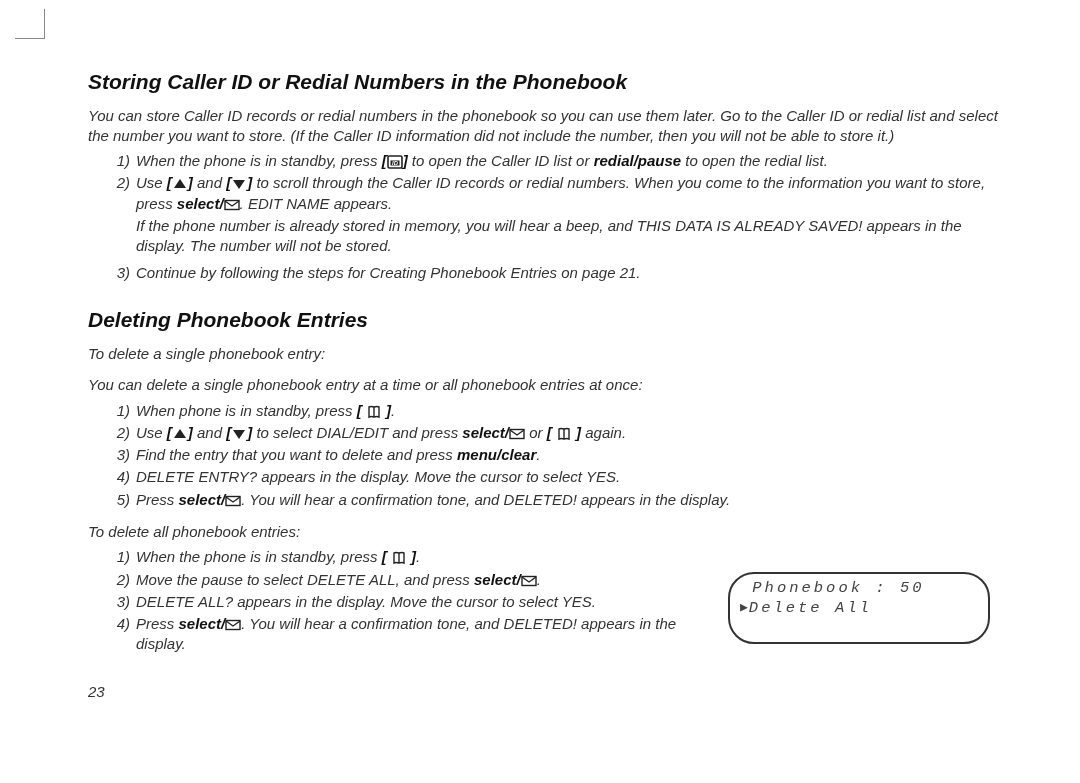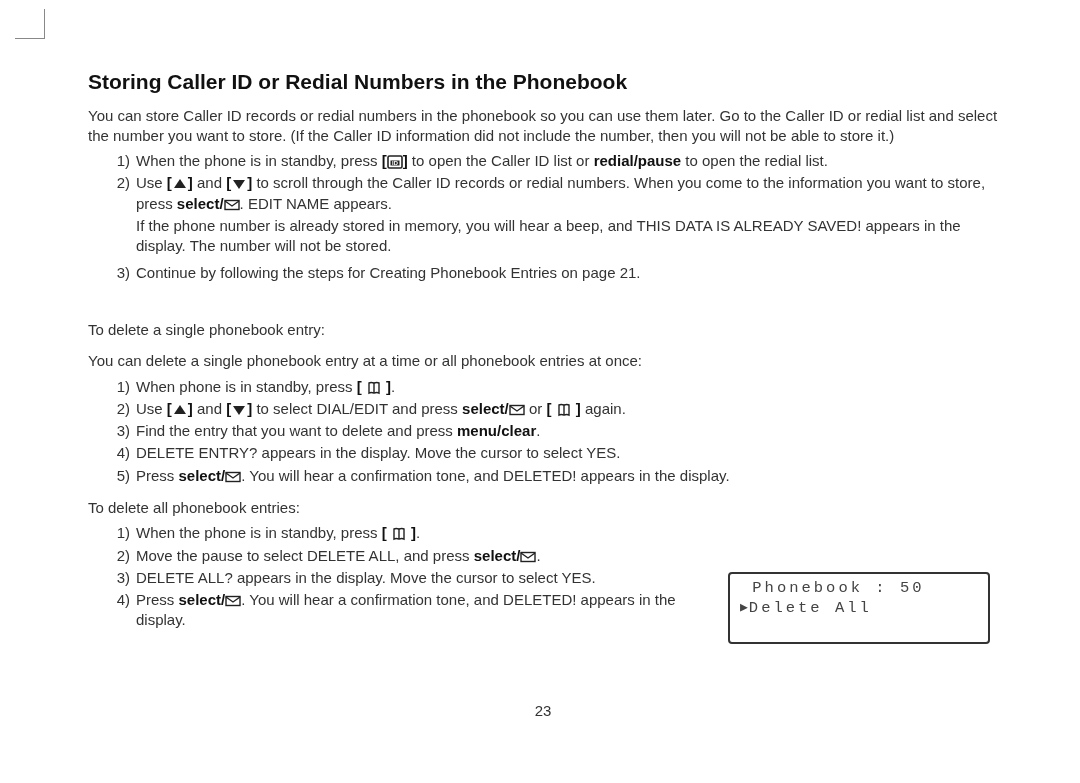--- a/index.html
+++ b/index.html
@@ -10,20 +10,21 @@
     background: #fff;
     font-family: Arial, Helvetica, sans-serif;
     color: #222;
     position: relative;
   }
   .page {
     position: absolute;
     left: 88px;
     top: 70px;
     width: 910px;
+    font-style: italic;
   }
   .crop-L {
     position: absolute;
     left: 15px;
     top: 38px;
     width: 30px;
     height: 1px;
     border-top: 1px solid #888;
   }
   .crop-L::after{
@@ -84,21 +85,21 @@
   }
   svg { display: inline-block; vertical-align: -2px; }
 
   .lcd {
     position: absolute;
     left: 640px;
     top: 502px;
     width: 262px;
     height: 72px;
     border: 2px solid #333;
-    border-radius: 4px;
+    border-radius: 26px;
     padding: 4px 10px 2px 10px;
     box-sizing: border-box;
   }
   .lcd-line {
     font-family: "Courier New", monospace;
     font-size: 15.5px;
     letter-spacing: 3px;
     line-height: 1.30;
     color: #444;
     white-space: pre;
@@ -108,23 +109,23 @@
     font-size: 13px;
     letter-spacing: 0;
     vertical-align: 1px;
     margin-right:1px;
   }
 
   .narrow { max-width: 590px; }
   .pagenum {
     position: absolute;
     left: 0;
-    top: 632px;
+    top: 613px;
     width: 910px;
-    text-align: center;
+    text-align: left;
     font-size: 15px;
     color:#333;
   }
 </style>
 </head>
 <body>
 
 <svg width="0" height="0" style="position:absolute">
   <defs>
     <g id="i-cid">
@@ -179,20 +180,21 @@
     </div>
     <div class="sub">If the phone number is already stored in memory, you will hear a beep, and THIS DATA IS ALREADY SAVED! appears in the display. The number will not be stored.</div>
     <div class="step">
       <span class="num">3)</span>
       <span class="txt">Continue by following the steps for Creating Phonebook Entries on page 21.</span>
     </div>
   </div>
 
   <div class="gap"></div>
 
+  <h2>Deleting Phonebook Entries</h2>
   <p>To delete a single phonebook entry:</p>
   <p>You can delete a single phonebook entry at a time or all phonebook entries at once:</p>
 
   <div class="steps">
     <div class="step">
       <span class="num">1)</span>
       <span class="txt">
         <span>When phone is in standby, press </span><b><span>[ </span><svg width="16" height="14" class="icon">
               <use href="#i-book"></use>
             </svg><span> ]</span></b><span>.</span>

